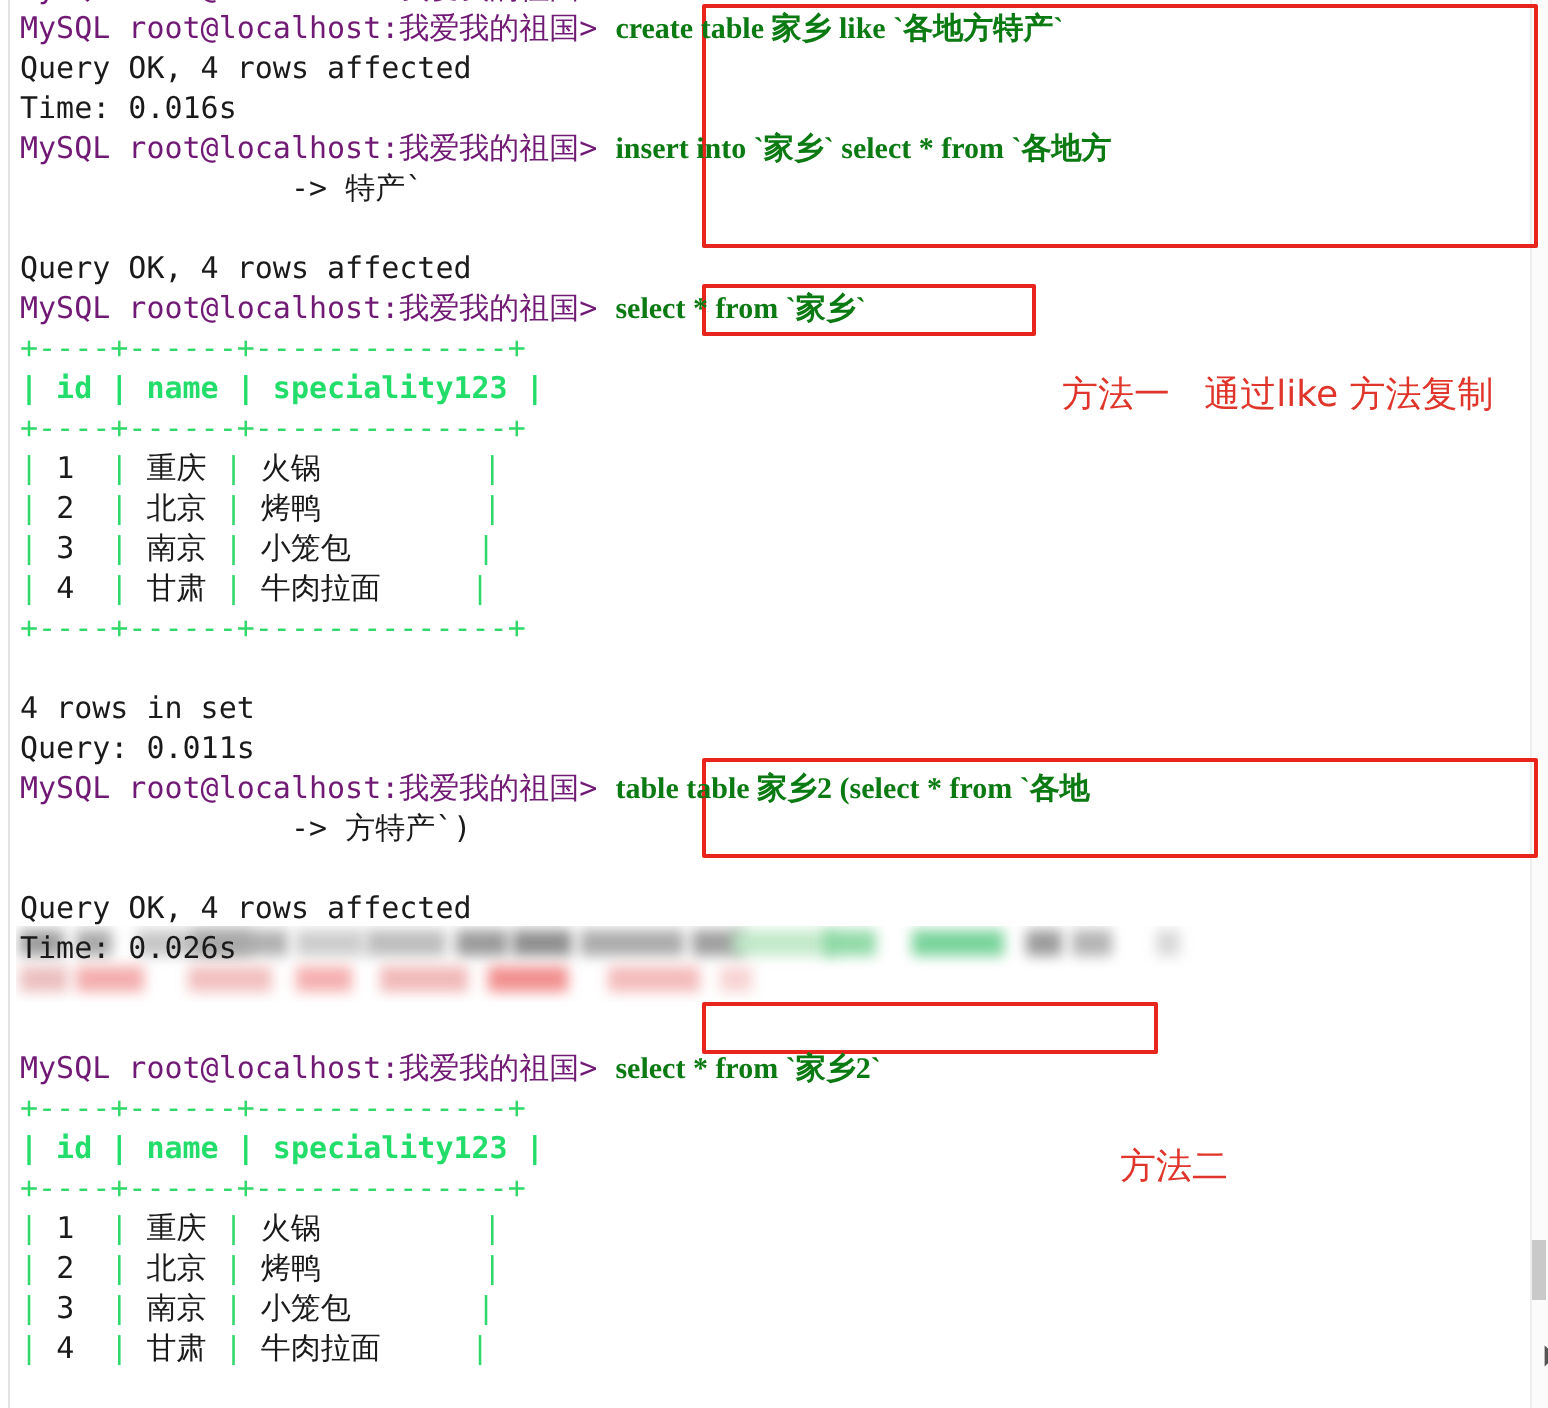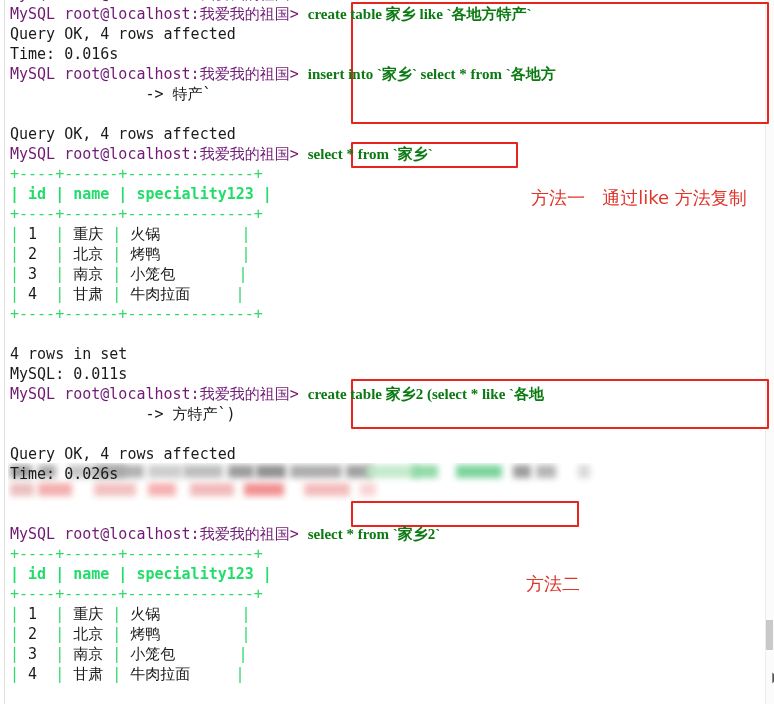--- a/index.html
+++ b/index.html
@@ -108,21 +108,21 @@
   
   .annot {
     position: absolute;
     color: #e0352b;
     font-family: "DejaVu Sans", "Liberation Sans", sans-serif;
     font-size: 18px;
     white-space: pre;
     z-index: 3;
   }
   #annot-1 { left: 507px; top: 188px; margin-left: 24px; }
-  #annot-2 { left: 526px; top: 574px; }
+  #annot-2 { left: 560px; top: 574px; }
 
   
   .blur-band {
     position: absolute;
     left: 8px;
     top: 463px;
     width: 740px;
     height: 38px;
     z-index: 2;
     overflow: hidden;
@@ -209,22 +209,22 @@
     <div class="line"><span class="tbl-pipe">| </span><span>1</span><span class="tbl-pipe">  | </span><span>重庆</span><span class="tbl-pipe"> | </span><span>火锅</span><span class="tbl-pipe">         |</span></div>
     <div class="line"><span class="tbl-pipe">| </span><span>2</span><span class="tbl-pipe">  | </span><span>北京</span><span class="tbl-pipe"> | </span><span>烤鸭</span><span class="tbl-pipe">         |</span></div>
     <div class="line"><span class="tbl-pipe">| </span><span>3</span><span class="tbl-pipe">  | </span><span>南京</span><span class="tbl-pipe"> | </span><span>小笼包</span><span class="tbl-pipe">       |</span></div>
     <div class="line"><span class="tbl-pipe">| </span><span>4</span><span class="tbl-pipe">  | </span><span>甘肃</span><span class="tbl-pipe"> | </span><span>牛肉拉面</span><span class="tbl-pipe">     |</span></div>
 
     <div class="line"><span class="tbl-rule">+----+------+--------------+</span></div>
 
     <div class="line"></div>
 
     <div class="line"><span>4 rows in set</span></div>
-    <div class="line"><span>MySQL: 0.011s</span></div>
-    <div class="line"><span class="prompt">MySQL root@localhost:我爱我的祖国&gt;</span><span> </span><span class="sql-kw">create table 家乡2 (select * like `各地</span></div>
+    <div class="line"><span>Query: 0.011s</span></div>
+    <div class="line"><span class="prompt">MySQL root@localhost:我爱我的祖国&gt;</span><span> </span><span class="sql-kw">table table 家乡2 (select * from `各地</span></div>
     <div class="line"><span class="cont">               -&gt;</span><span> </span><span class="sql-id">方特产`)</span></div>
     <div class="line"></div>
     <div class="line"><span>Query OK, 4 rows affected</span></div>
     <div class="line"><span>Time: 0.026s</span></div>
 
     <div class="line"></div>
     <div class="line"></div>
 
     <div class="line"><span class="prompt">MySQL root@localhost:我爱我的祖国&gt;</span><span> </span><span class="sql-kw">select * from `家乡2`</span></div>
 

